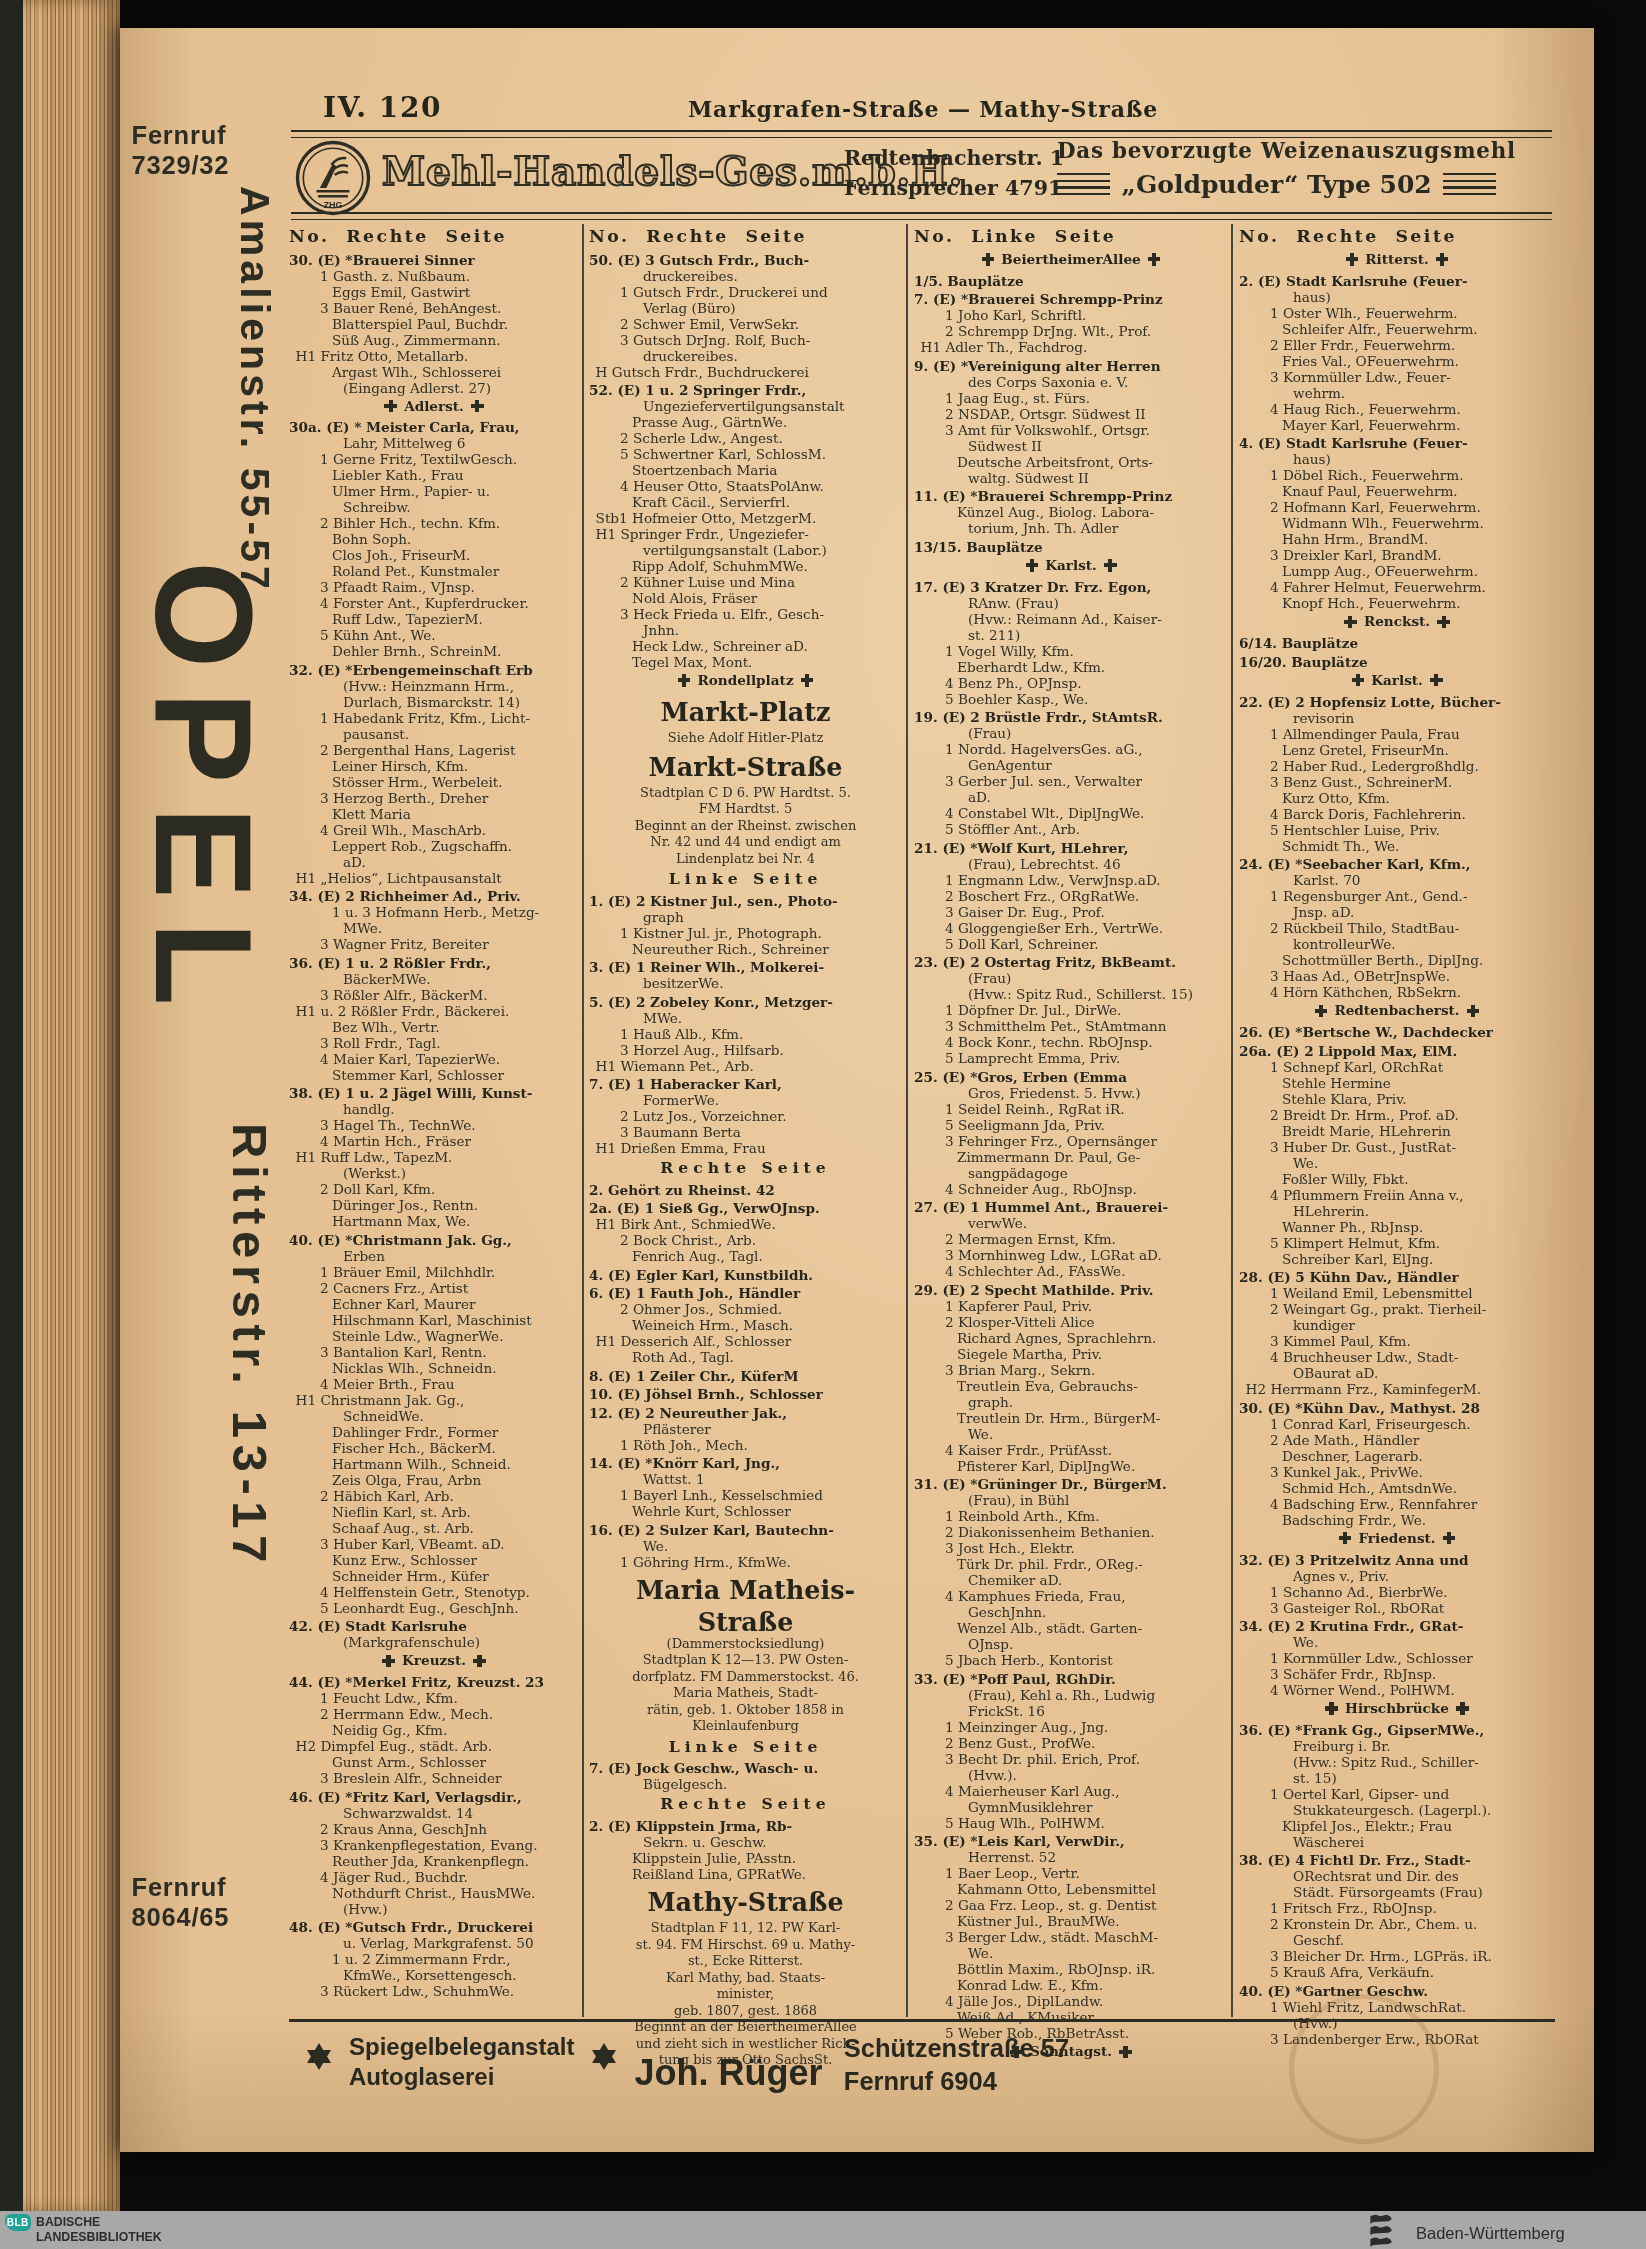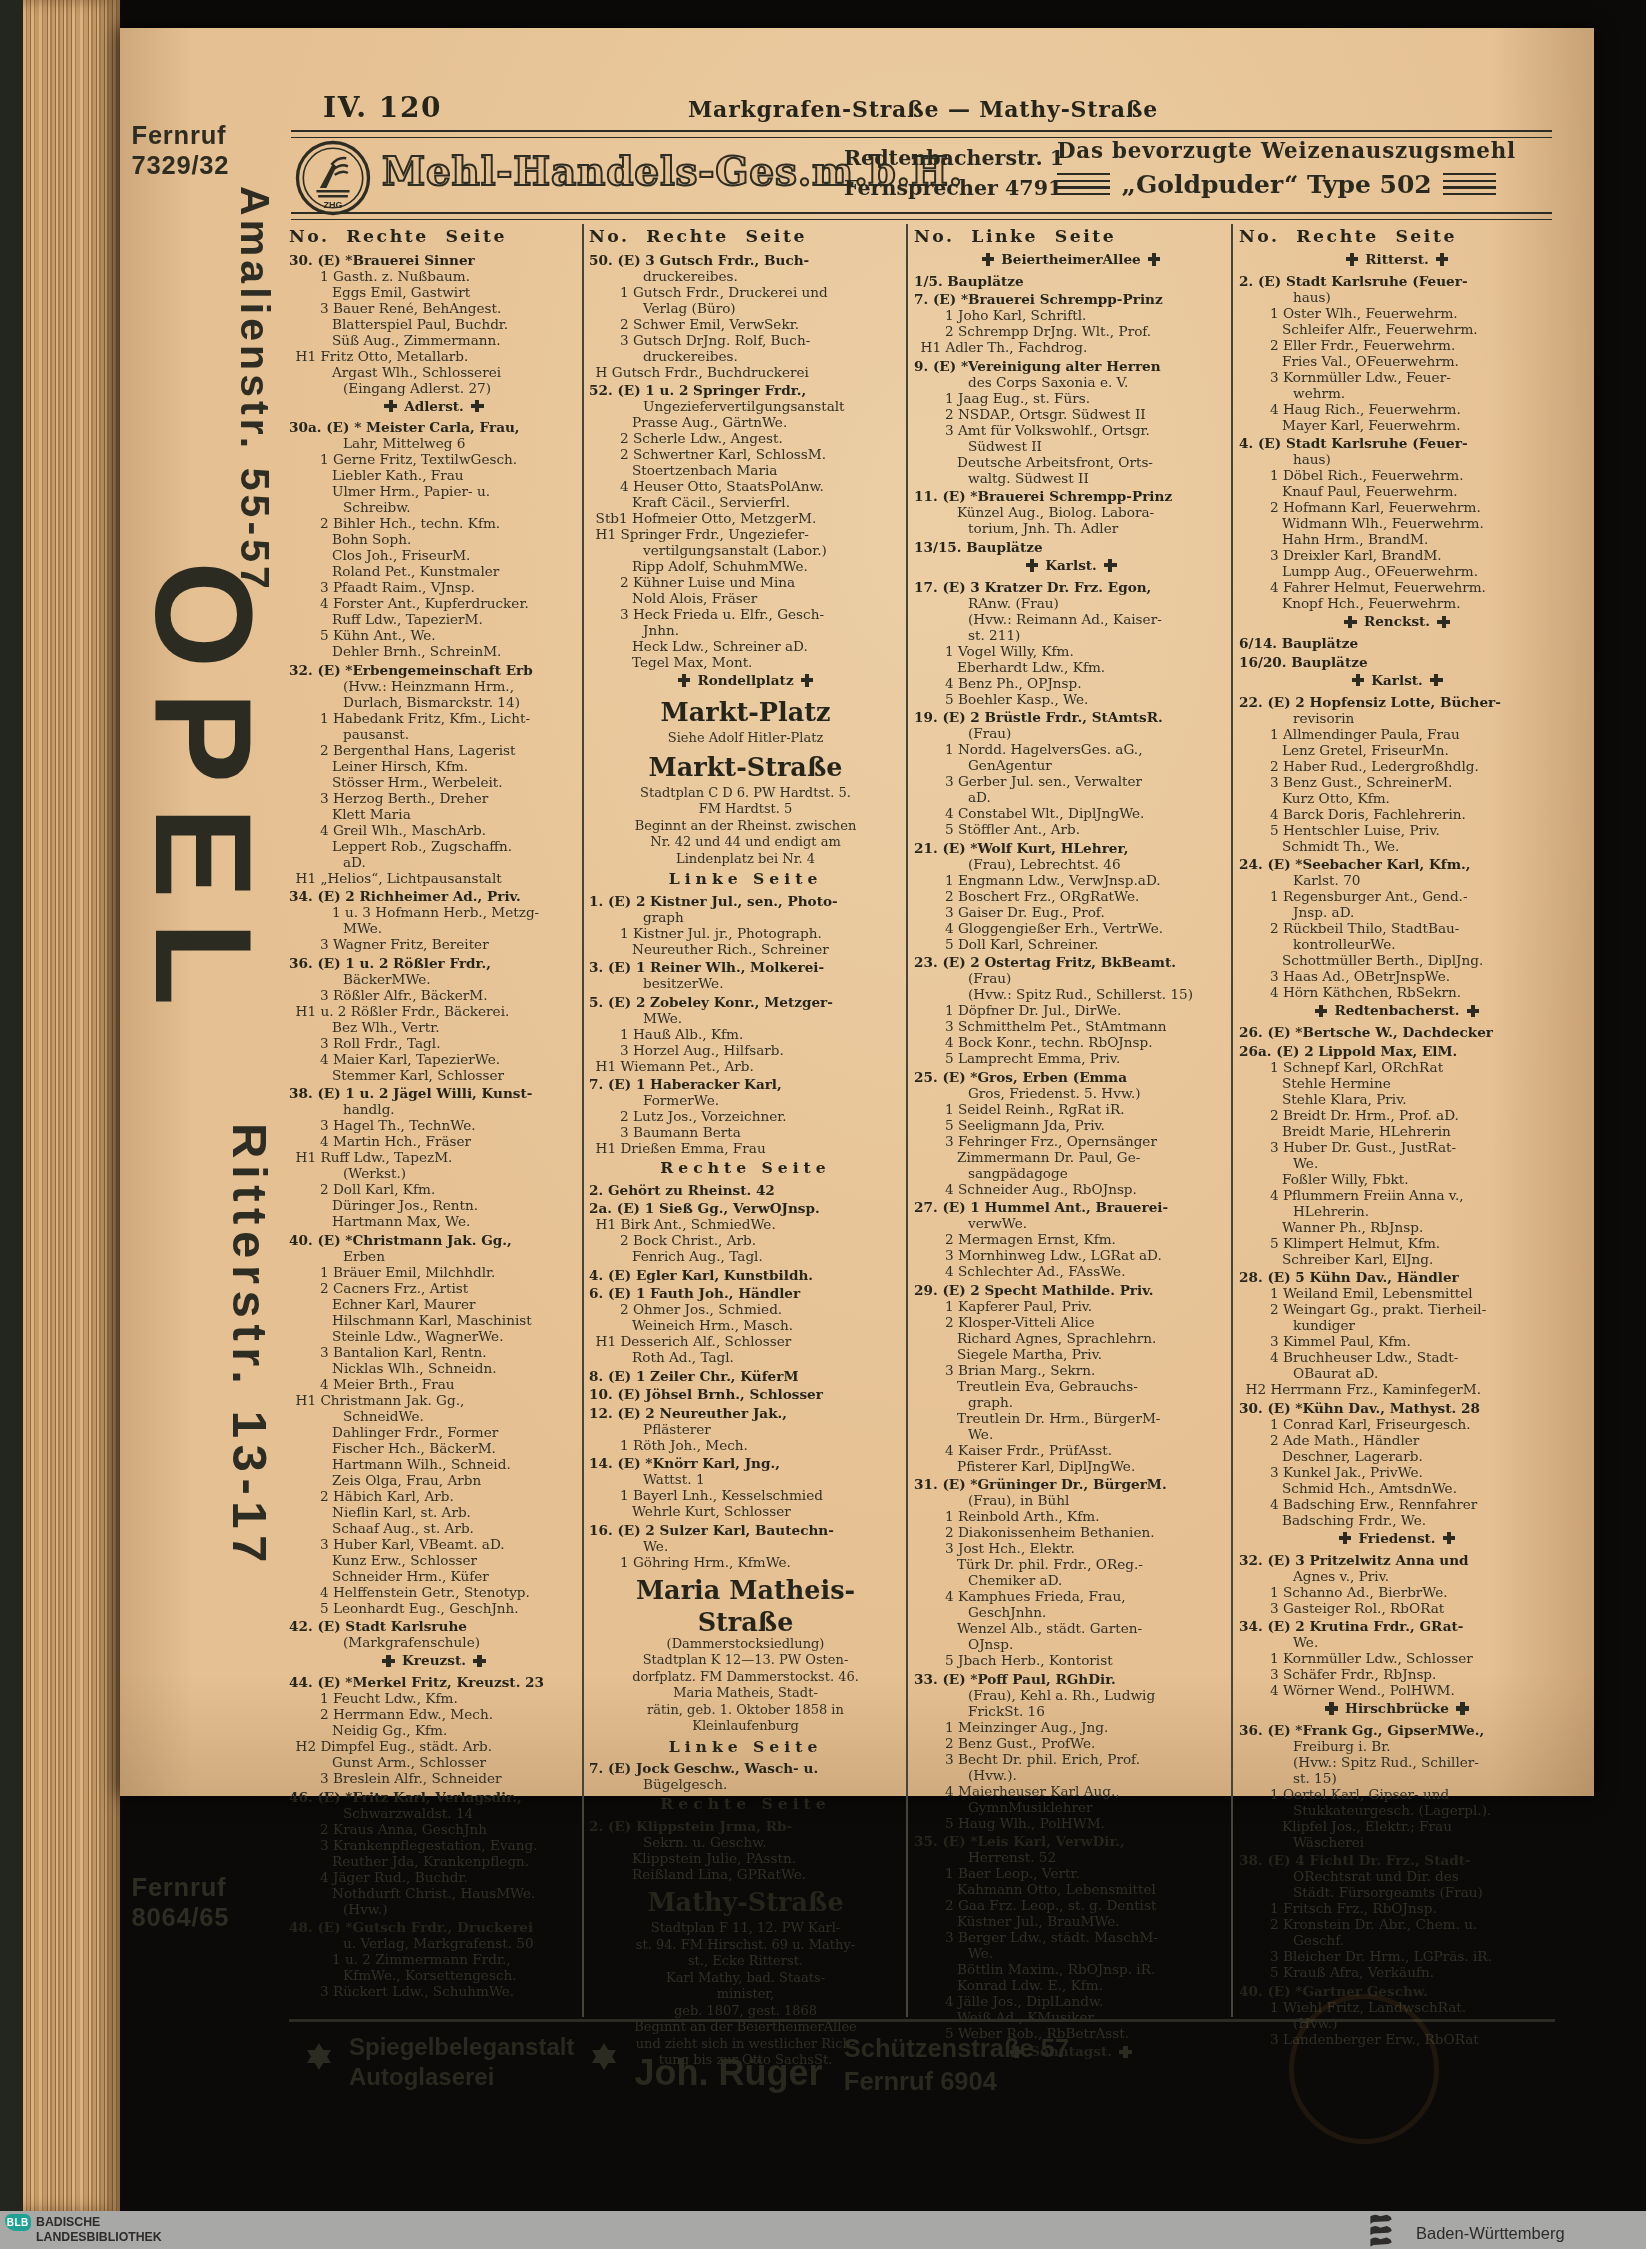--- a/index.html
+++ b/index.html
@@ -10,21 +10,21 @@
   }
   
   .book-edge{position:absolute;left:0;top:0;width:120px;height:2211px;background:#23251f;}
   .book-edge .stack{
     position:absolute;left:23px;top:0;width:97px;height:100%;
     background:repeating-linear-gradient(90deg,#d9b27d 0 2.5px,#a87e50 2.5px 4.1px,#c59a66 4.1px 7.4px,#8f6a42 7.4px 8.2px);
     box-shadow:inset -11.5px 0 15px rgba(60,35,10,.45);
   }
   
   .page{
-    position:absolute;left:120px;top:28px;width:1474px;height:1768px;
+    position:absolute;left:120px;top:28px;width:1474px;height:2124px;
     background:
       radial-gradient(ellipse at 55% 28%, rgba(255,244,215,.28), rgba(255,244,215,0) 62%),
       linear-gradient(90deg, rgba(110,70,30,.20), rgba(0,0,0,0) 5%, rgba(0,0,0,0) 93%, rgba(110,70,30,.25)),
       linear-gradient(0deg, rgba(90,60,25,.16), rgba(0,0,0,0) 7%),
       #e5c092;
     box-shadow:0 0 18px rgba(0,0,0,.8);
     color:#2f2e25;
   }
   .page-label{position:absolute;left:203px;top:63px;font-size:28px;font-weight:bold;color:#26251c;letter-spacing:1.6px;}
   .running-title{position:absolute;left:169px;top:68px;width:1268px;text-align:center;
@@ -270,21 +270,21 @@
       <div class="l n1">1 Gutsch Frdr., Druckerei und</div>
       <div class="l ct">Verlag (Büro)</div>
       <div class="l n1">2 Schwer Emil, VerwSekr.</div>
       <div class="l n1">3 Gutsch DrJng. Rolf, Buch-</div>
       <div class="l ct">druckereibes.</div>
       <div class="l hh">H Gutsch Frdr., Buchdruckerei</div>
       <div class="l e">52. (E) 1 u. 2 Springer Frdr.,</div>
       <div class="l ct">Ungeziefervertilgungsanstalt</div>
       <div class="l n2">Prasse Aug., GärtnWe.</div>
       <div class="l n1">2 Scherle Ldw., Angest.</div>
-      <div class="l n1">2 Schwertner Karl, SchlossM.</div>
+      <div class="l n1">5 Schwertner Karl, SchlossM.</div>
       <div class="l n2">Stoertzenbach Maria</div>
       <div class="l n1">4 Heuser Otto, StaatsPolAnw.</div>
       <div class="l n2">Kraft Cäcil., Servierfrl.</div>
       <div class="l hh">Stb1 Hofmeier Otto, MetzgerM.</div>
       <div class="l hh">H1 Springer Frdr., Ungeziefer-</div>
       <div class="l ct">vertilgungsanstalt (Labor.)</div>
       <div class="l n2">Ripp Adolf, SchuhmMWe.</div>
       <div class="l n1">2 Kühner Luise und Mina</div>
       <div class="l n2">Nold Alois, Fräser</div>
       <div class="l n1">3 Heck Frieda u. Elfr., Gesch-</div>

